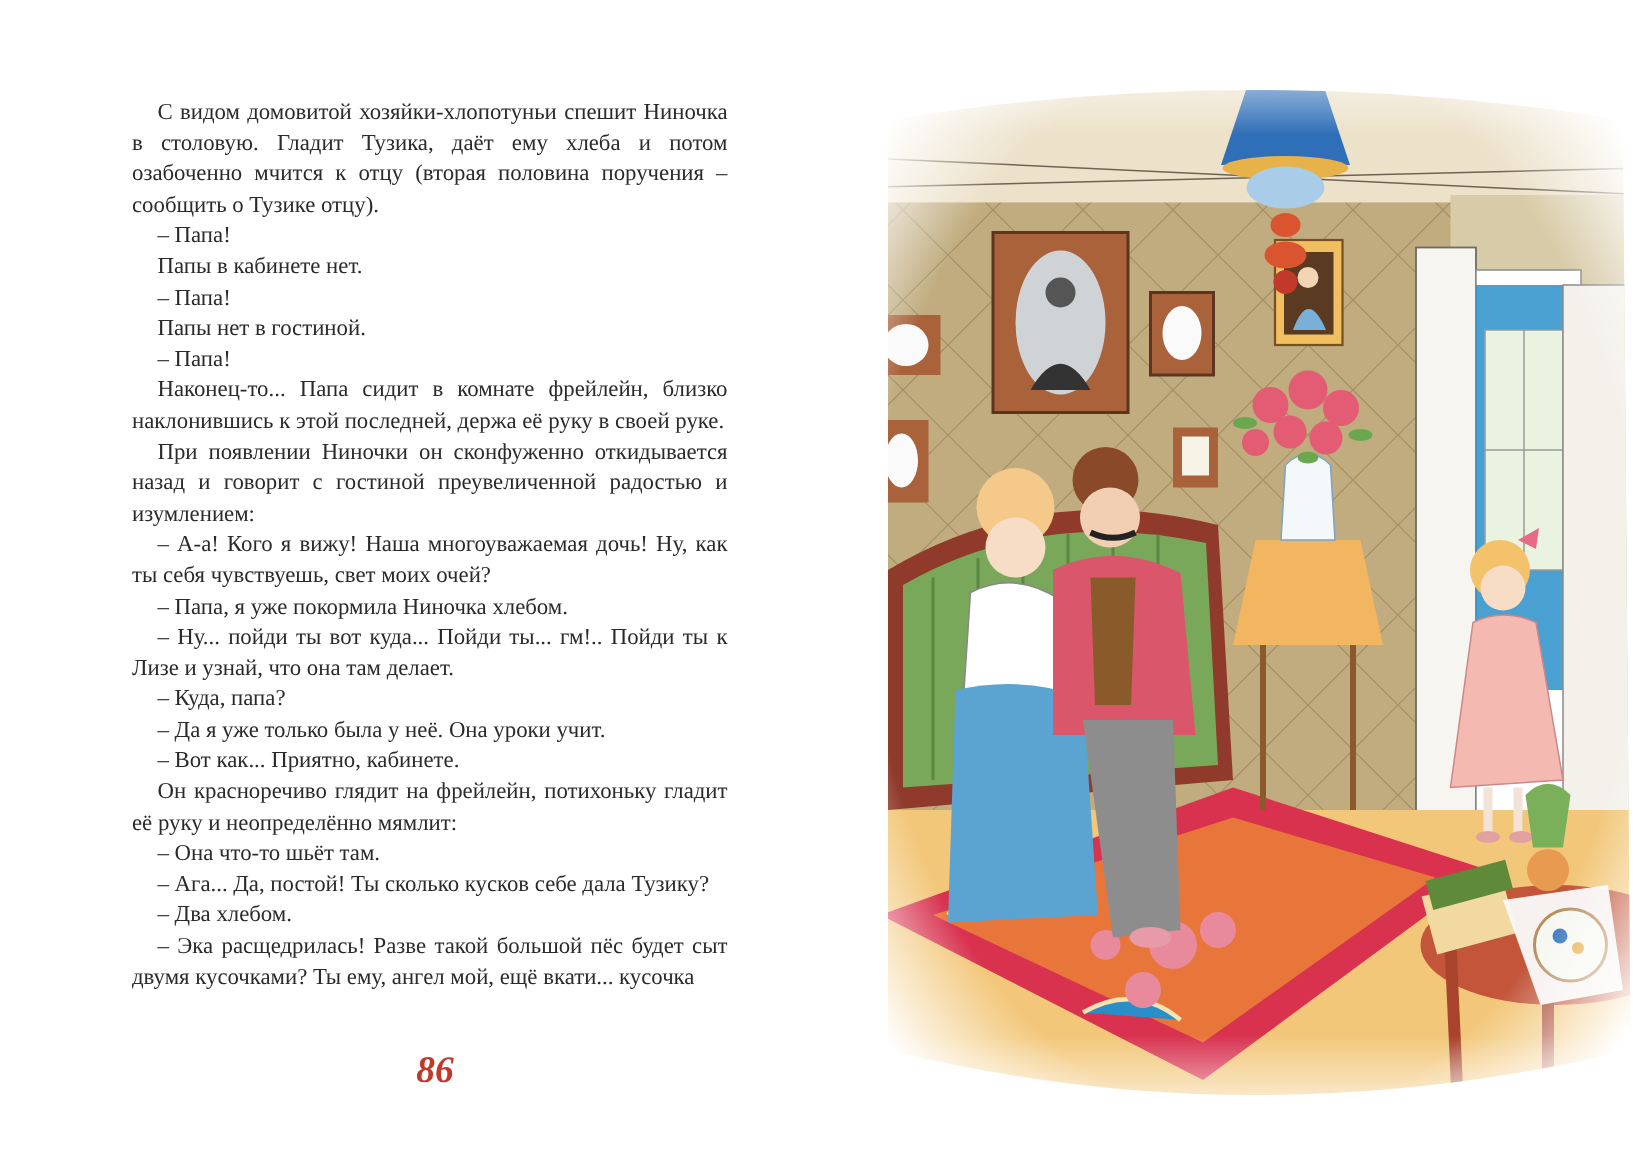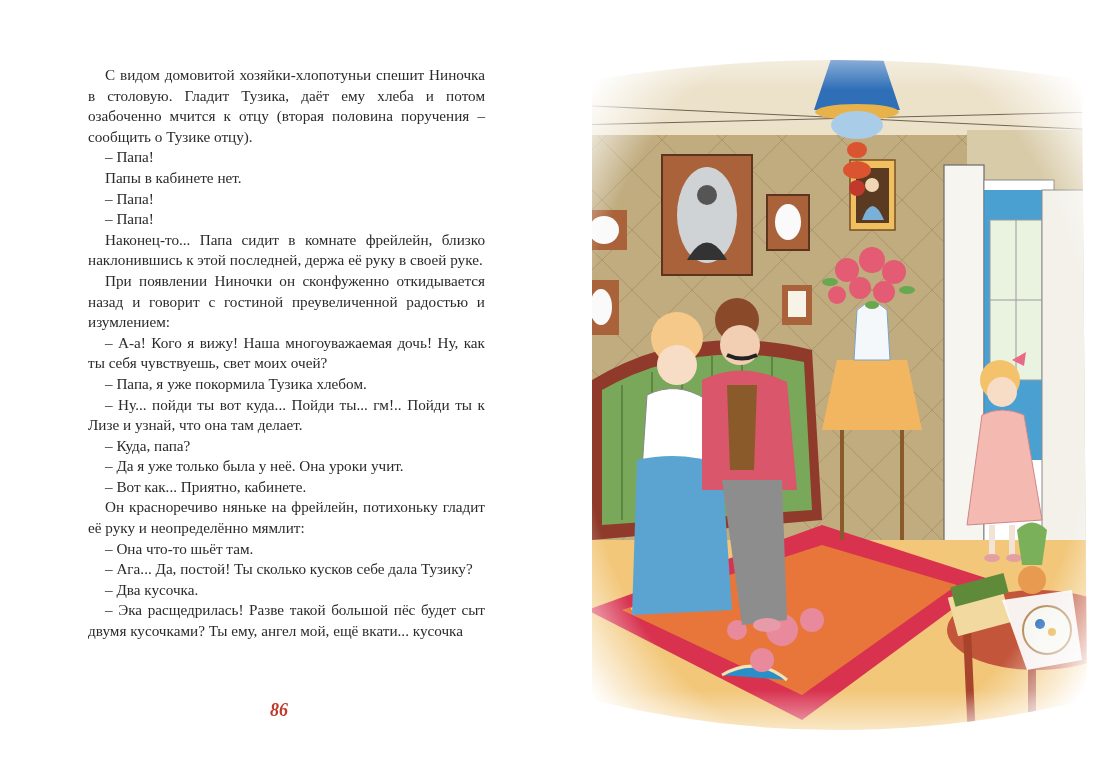--- a/index.html
+++ b/index.html
@@ -1,46 +1,47 @@
 <!DOCTYPE html>
 <html><head>
 <meta charset="utf-8">
 <style>
   html,body{margin:0;padding:0;background:#ffffff;}
   body{width:1100px;height:783px;position:relative;overflow:hidden;font-family:"Liberation Serif","DejaVu Serif",serif;}
   .page{position:absolute;left:0;top:0;width:1100px;height:711px;background:#fff;}
   .text-col{position:absolute;left:88px;top:65px;width:397px;color:#2a2a2a;font-family:"Liberation Serif","DejaVu Serif",serif;font-size:15.2px;line-height:20.6px;}
   .para{margin:0;text-indent:17px;text-align:justify;text-align-last:left;}
-  .page-number{position:absolute;left:270px;top:700px;width:40px;font-family:"Liberation Serif","DejaVu Serif",serif;font-style:italic;font-weight:bold;font-size:18px;color:#c0392b;}
+  .page-number{position:absolute;left:270px;top:700px;width:40px;text-align:center;font-family:"Liberation Serif","DejaVu Serif",serif;font-style:italic;font-weight:bold;font-size:25px;color:#c0392b;}
   .illustration{position:absolute;left:572px;top:20px;width:528px;height:740px;}
   .illustration svg{width:100%;height:100%;display:block;}
 </style>
 </head>
 <body>
 
 <div class="page">
 
   <div class="text-col">
     <p class="para">С видом домовитой хозяйки-хлопотуньи спешит Ниночка в столовую. Гладит Тузика, даёт ему хлеба и потом озабоченно мчится к отцу (вторая половина поручения – сообщить о Тузике отцу).</p>
     <p class="para">– Папа!</p>
     <p class="para">Папы в кабинете нет.</p>
     <p class="para">– Папа!</p>
+    <p class="para">Папы нет в гостиной.</p>
     <p class="para">– Папа!</p>
     <p class="para">Наконец-то... Папа сидит в комнате фрейлейн, близко наклонившись к этой последней, держа её руку в своей руке.</p>
     <p class="para">При появлении Ниночки он сконфуженно откидывается назад и говорит с гостиной преувеличенной радостью и изумлением:</p>
     <p class="para">– А-а! Кого я вижу! Наша многоуважаемая дочь! Ну, как ты себя чувствуешь, свет моих очей?</p>
-    <p class="para">– Папа, я уже покормила Тузика хлебом.</p>
+    <p class="para">– Папа, я уже покормила Ниночка хлебом.</p>
     <p class="para">– Ну... пойди ты вот куда... Пойди ты... гм!.. Пойди ты к Лизе и узнай, что она там делает.</p>
     <p class="para">– Куда, папа?</p>
     <p class="para">– Да я уже только была у неё. Она уроки учит.</p>
     <p class="para">– Вот как... Приятно, кабинете.</p>
-    <p class="para">Он красноречиво няньке на фрейлейн, потихоньку гладит её руку и неопределённо мямлит:</p>
+    <p class="para">Он красноречиво глядит на фрейлейн, потихоньку гладит её руку и неопределённо мямлит:</p>
     <p class="para">– Она что-то шьёт там.</p>
     <p class="para">– Ага... Да, постой! Ты сколько кусков себе дала Тузику?</p>
-    <p class="para">– Два кусочка.</p>
+    <p class="para">– Два хлебом.</p>
     <p class="para">– Эка расщедрилась! Разве такой большой пёс будет сыт двумя кусочками? Ты ему, ангел мой, ещё вкати... кусочка</p>
   </div>
 
   <div class="page-number">86</div>
 
   <div class="illustration">
     <svg viewBox="0 0 528 740" xmlns="http://www.w3.org/2000/svg">
       <defs>
         <radialGradient id="vig" cx="50%" cy="50%" r="62%">
           <stop offset="78%" stop-color="#fff" stop-opacity="0"></stop>

